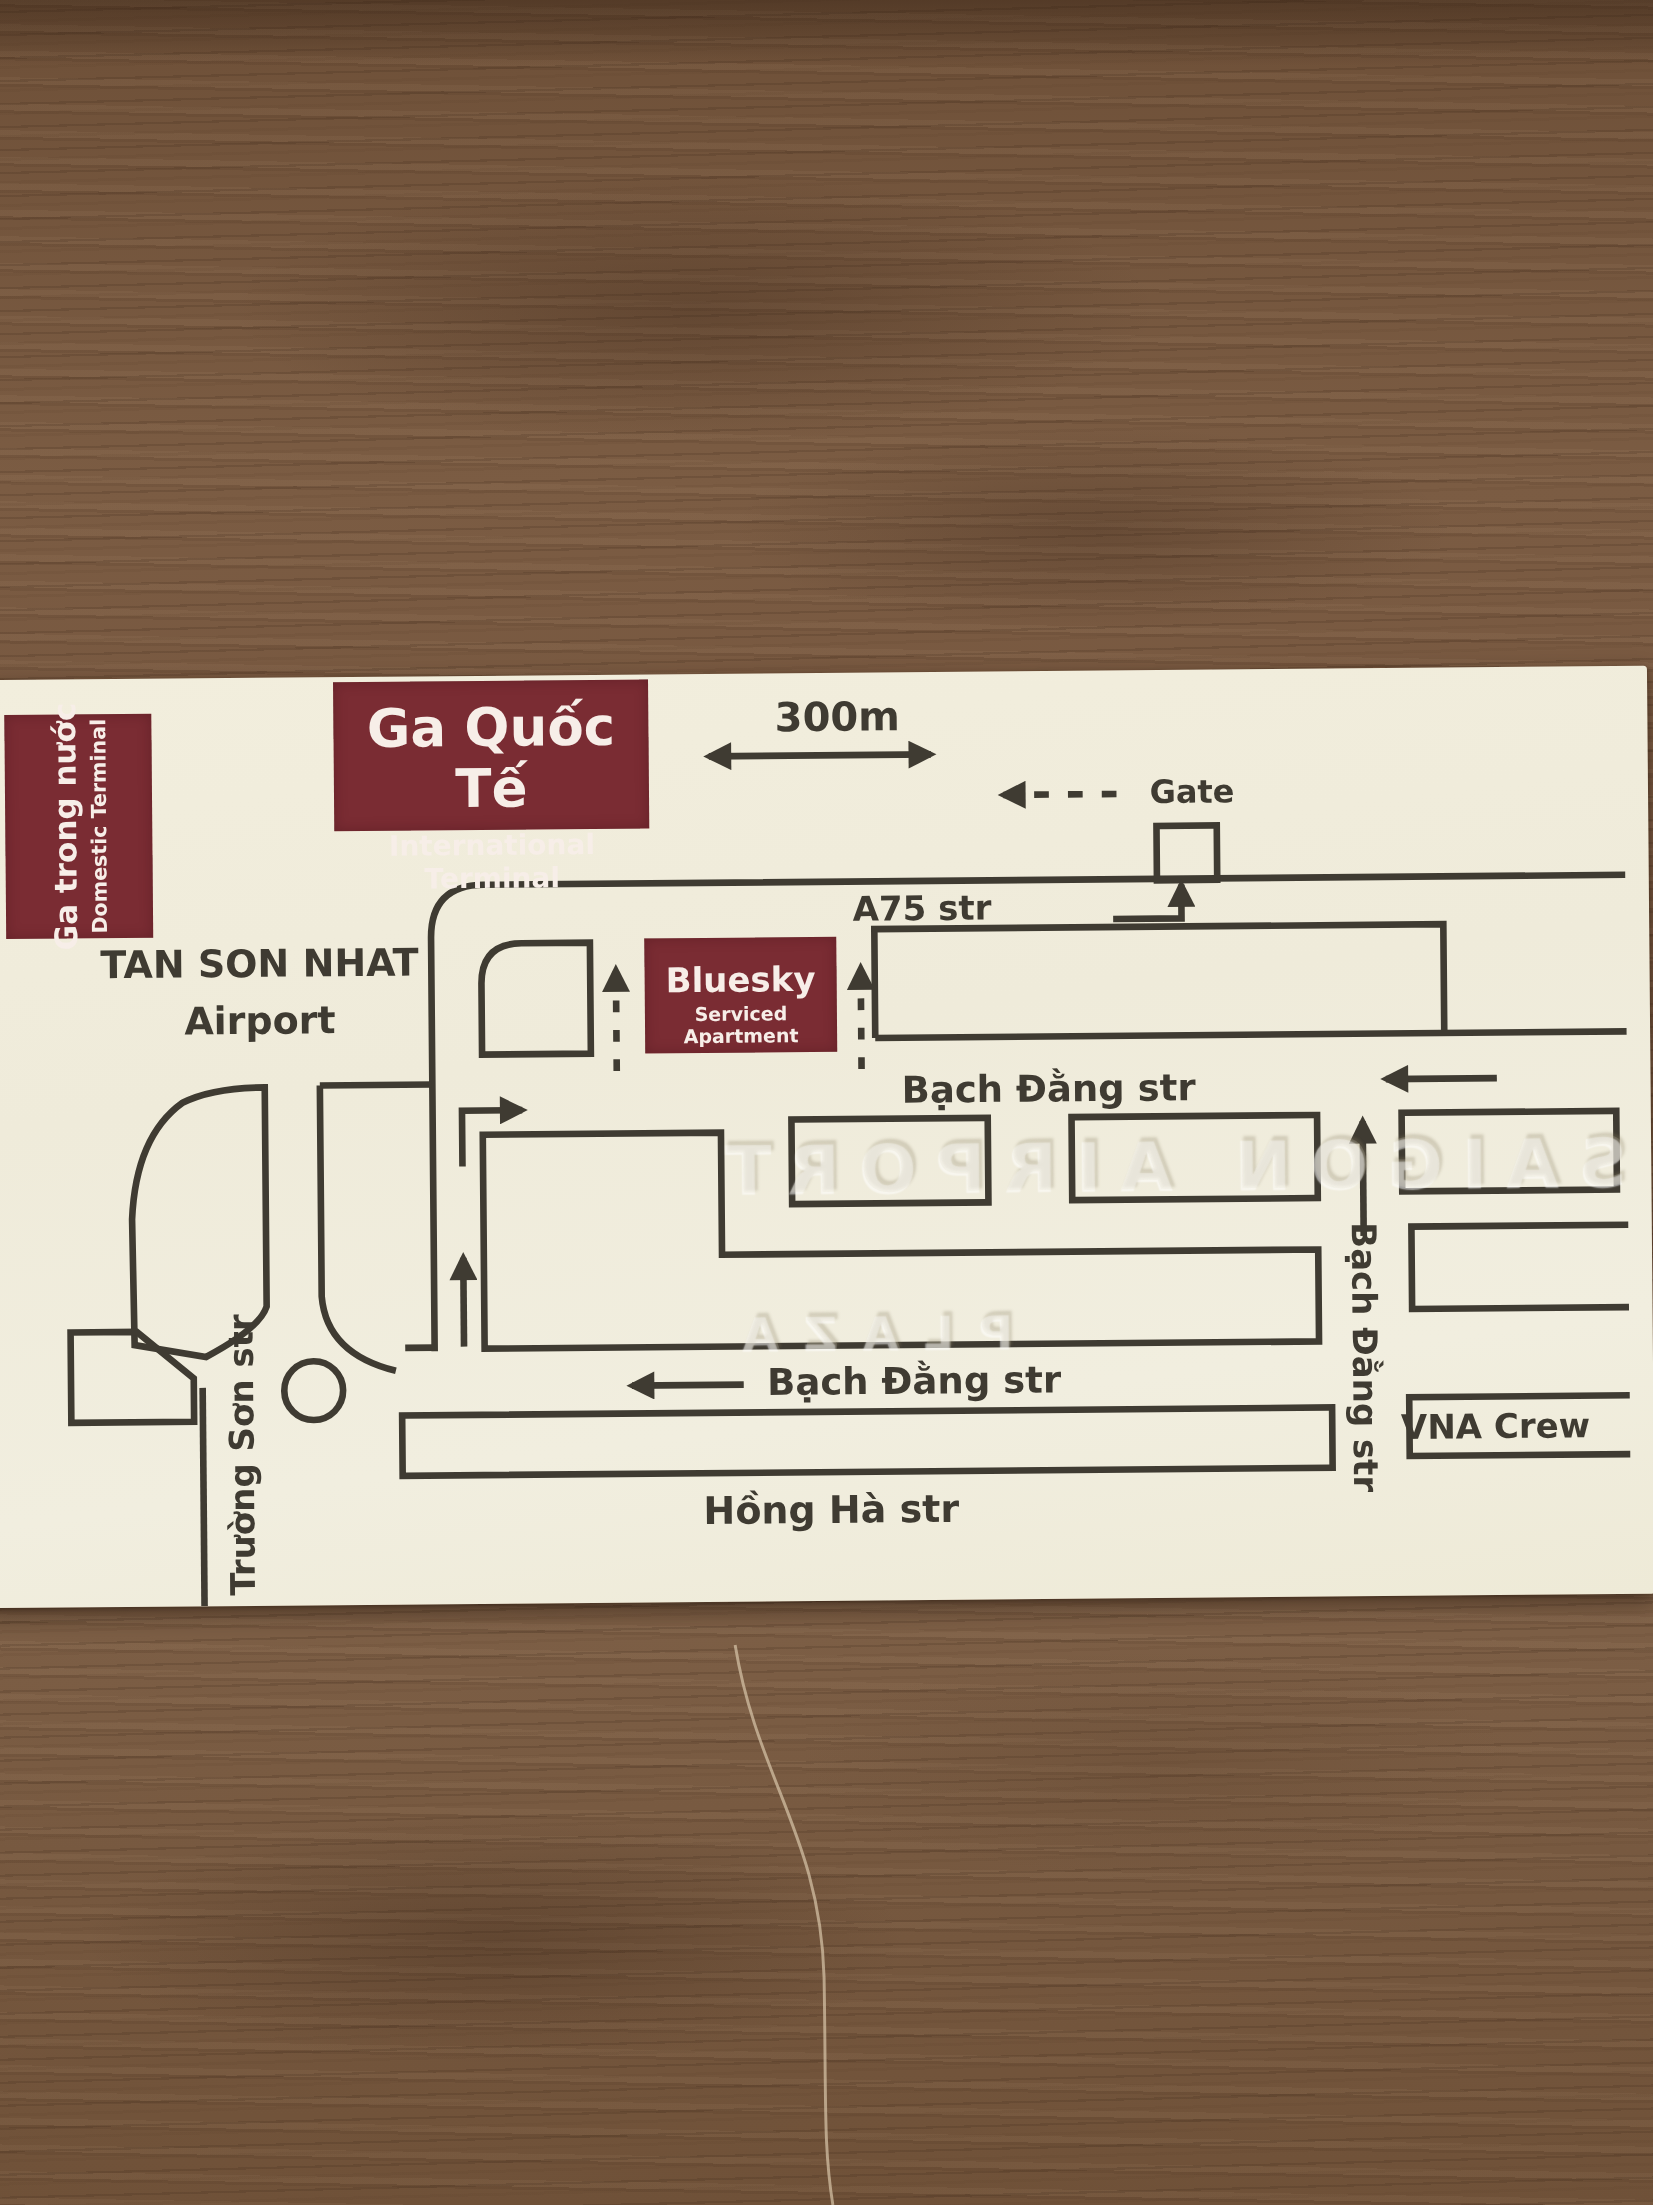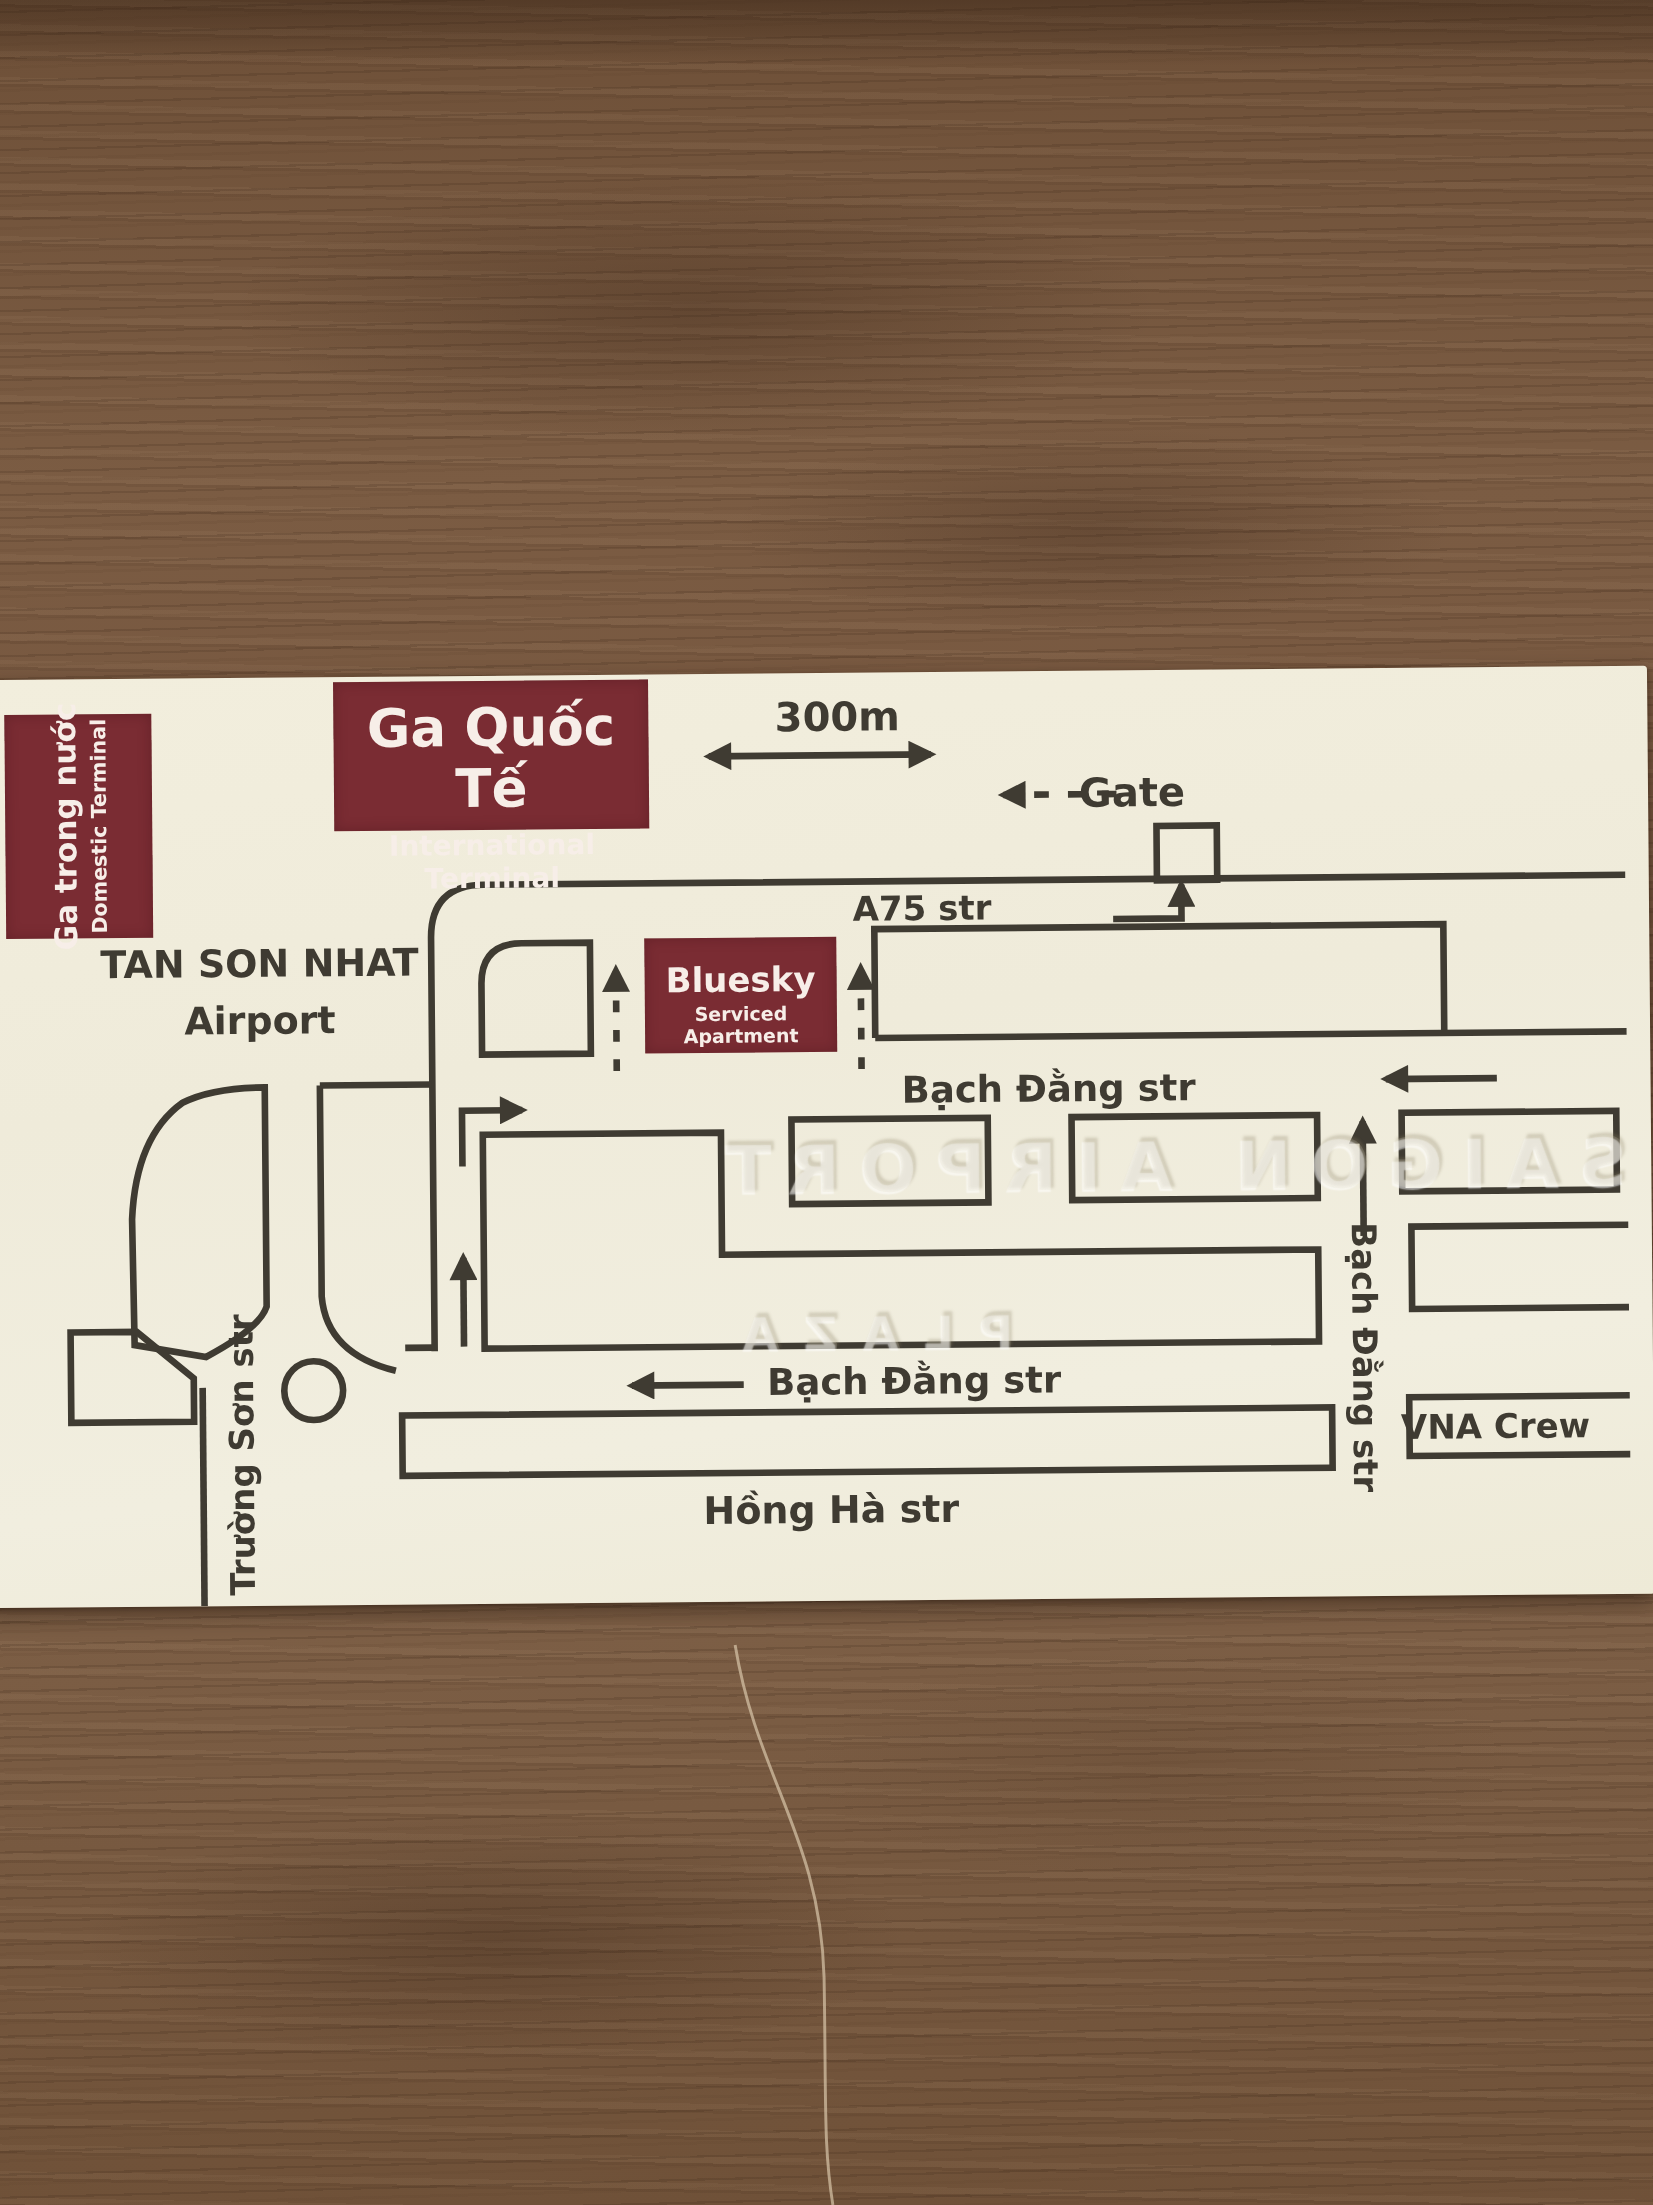--- a/index.html
+++ b/index.html
@@ -122,21 +122,21 @@
     <div style="position:absolute;left:0;top:22px;width:100%;">
       <span class="boxline" style="font-size:34px;font-weight:bold;">Bluesky</span>
       <span class="boxline" style="font-size:19px;font-weight:bold;margin-top:2.9px;">Serviced Apartment</span>
     </div>
   </div>
 
   <div class="lbl" style="left:284px;top:286px;font-size:38px;">TAN SON NHAT</div>
   <div class="lbl" style="left:284px;top:343px;font-size:38px;">Airport</div>
 
   <div class="lbl" style="left:864px;top:44px;font-size:40px;">300m</div>
-  <div class="lbl" style="left:1158px;top:122px;font-size:40px;">Gate</div>
+  <div class="lbl" style="left:1218px;top:122px;font-size:32px;">Gate</div>
 
   <div class="lbl" style="left:947px;top:236px;font-size:34px;">A75 str</div>
   <div class="lbl" style="left:1072px;top:418px;font-size:37px;">Bạch Đằng str</div>
   <div class="lbl" style="left:935px;top:709px;font-size:37px;">Bạch Đằng str</div>
   <div class="lbl" style="left:851px;top:837px;font-size:38px;">Hồng Hà str</div>
   <div class="lbl rot-ccw" style="left:262px;top:777px;font-size:34px;">Trường Sơn str</div>
   <div class="lbl rot-cw" style="left:1386px;top:689px;font-size:34px;">Bạch Đằng str</div>
 
   <div class="lbl" style="left:1516px;top:759px;font-size:34px;transform:translate(-50%,-50%);">VNA Crew</div>
 </div>

